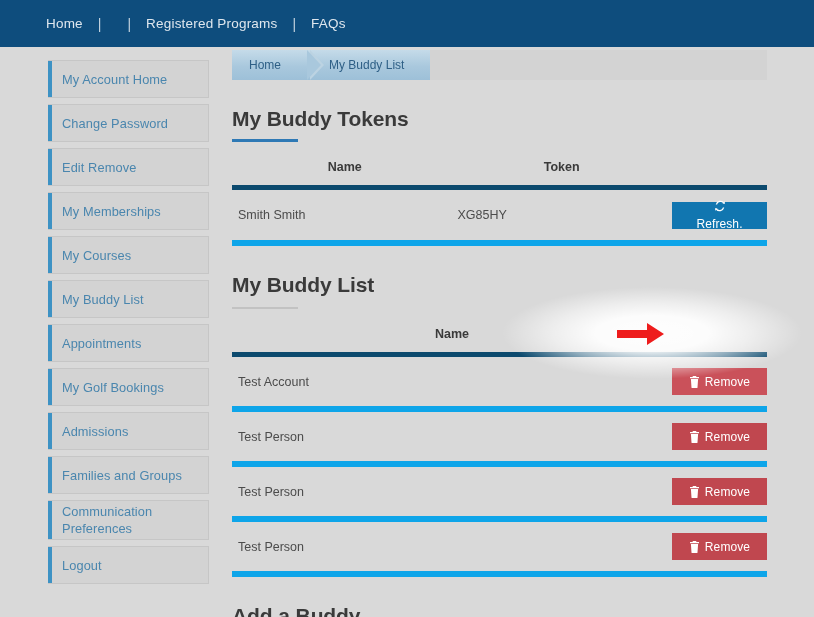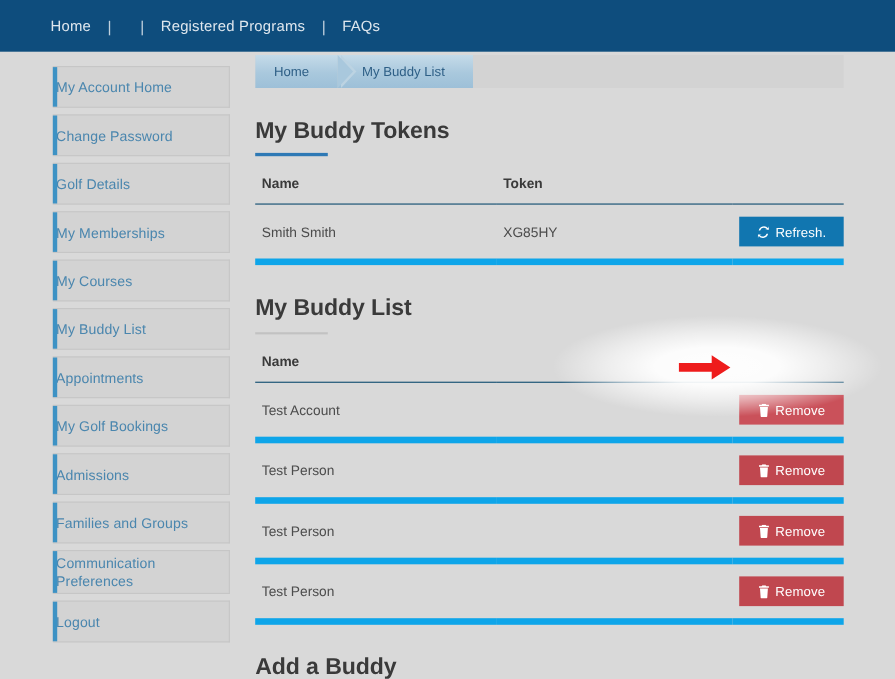--- a/index.html
+++ b/index.html
@@ -44,21 +44,21 @@
   }
   .side-item {
     position: relative;
     background: #d3d3d3;
     border: 1px solid #c6c6c6;
     border-left: none;
     margin-bottom: 6px;
     height: 38px;
     display: flex;
     align-items: center;
-    padding-left: 3px;
+    padding-left: 14px;
     padding-right: 8px;
   }
   .side-item::before {
     content: "";
     position: absolute;
     left: 0; top: 0; bottom: 0;
     width: 4px;
     background: #3d92c4;
   }
   .side-item.two-line { height: 40px; }
@@ -135,26 +135,26 @@
   }
   .head-rule.grey { background: #c2c2c2; height: 2px; margin-top: 10px; }
 
   
   table.data {
     width: 535px;
     border-collapse: collapse;
     margin-top: 18px;
   }
   table.data th {
-    text-align: left;
+    text-align: center;
     font-size: 12.5px;
     font-weight: bold;
     color: #3a3a3a;
     padding: 0 0 11px 6px;
-    border-bottom: 1px solid #0c4a6e;
+    border-bottom: 5px solid #0c4a6e;
   }
   table.data td {
     font-size: 12.5px;
     color: #4c4c4c;
     padding: 11px 0 11px 6px;
     border-bottom: 6px solid #0ea5e9;
     height: 39px;
     vertical-align: middle;
   }
   table.data td.act { text-align: right; padding-right: 0; width: 100px; }
@@ -170,21 +170,21 @@
     gap: 5px;
     border: none;
     color: #fff;
     font-size: 12px;
     font-family: "Liberation Sans", sans-serif;
     height: 27px;
     width: 95px;
     cursor: pointer;
     letter-spacing: .1px;
   }
-  .btn-refresh { background: #1176b0; }
+  .btn-refresh { background: #1176b0; flex-direction: column; }
   .btn-remove  { background: #c0474f; }
   .btn-remove.hl { background: #ca515a; }
   .btn .ico { display: inline-flex; align-items: center; }
 
   
   #glow {
     position: absolute;
     left: 502px; top: 287px;
     width: 300px; height: 92px;
     pointer-events: none;
@@ -218,21 +218,21 @@
 </div>
 
 <div id="sidebar">
   <div class="side-item">
     <span class="side-label">My Account Home</span>
     </div>
   <div class="side-item">
     <span class="side-label">Change Password</span>
     </div>
   <div class="side-item">
-    <span class="side-label">Golf Details</span>
+    <span class="side-label">Edit Remove</span>
     </div>
   <div class="side-item">
     <span class="side-label">My Memberships</span>
     </div>
   <div class="side-item">
     <span class="side-label">My Courses</span>
     </div>
   <div class="side-item">
     <span class="side-label">My Buddy List</span>
     </div>

